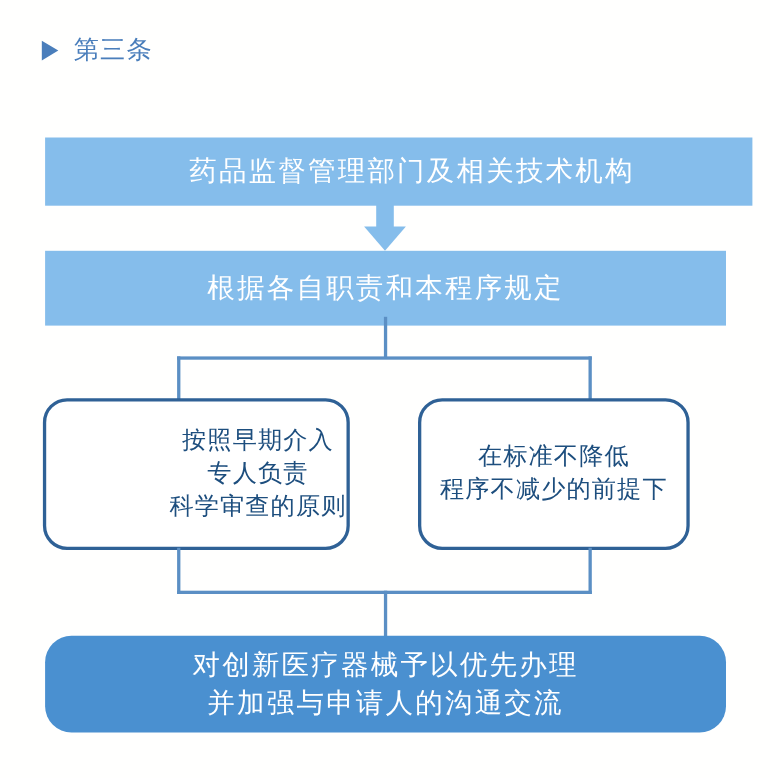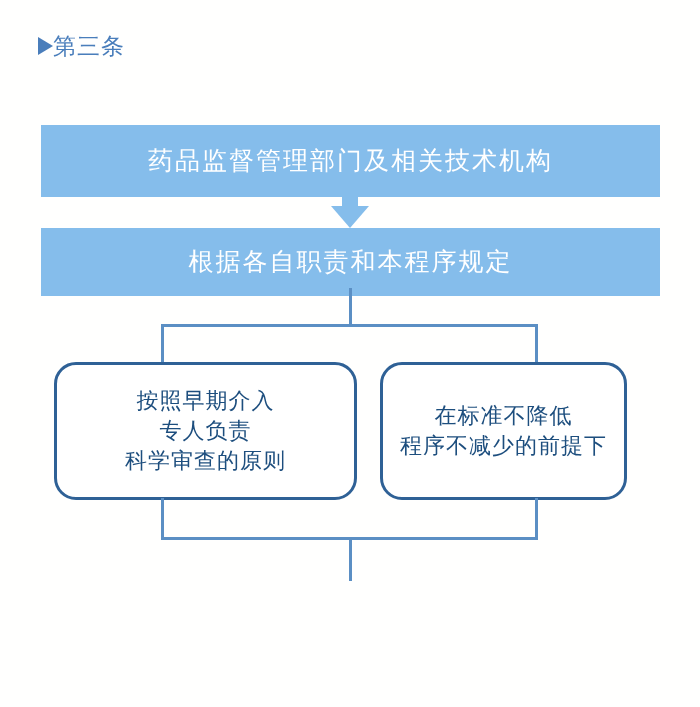--- a/index.html
+++ b/index.html
@@ -18,20 +18,21 @@
     overflow: hidden;
   }
 
   
   .header {
     position: absolute;
     left: 38px;
     top: 28px;
     display: flex;
     align-items: center;
+    gap: 14px;
     height: 36px;
   }
   .tri-icon {
     width: 0;
     height: 0;
     border-left: 15px solid #4a7ebb;
     border-top: 9px solid transparent;
     border-bottom: 9px solid transparent;
     display: block;
   }
@@ -53,21 +54,21 @@
     align-items: center;
     justify-content: center;
   }
   .bar-label {
     color: #ffffff;
     font-size: 25px;
     letter-spacing: 2px;
     line-height: 1.2;
     white-space: nowrap;
   }
-  #bar-1 { top: 125px; height: 72px; }
+  #bar-1 { top: 125px; height: 62px; padding-left: 24px; }
   #bar-2 { top: 228px; height: 68px; }
 
   
   .arrow-down {
     position: absolute;
     left: 331px;
     top: 185px;
     width: 38px;
     height: 43px;
   }
@@ -116,21 +117,21 @@
     top: 362px;
     height: 138px;
     border: 3px solid #2f6196;
     border-radius: 22px;
     background: #ffffff;
     display: flex;
     align-items: center;
     justify-content: center;
     box-sizing: border-box;
   }
-  #branch-left  { left: 54px;  width: 303px; }
+  #branch-left  { left: 39px;  width: 279px; justify-content: flex-end; }
   #branch-right { left: 380px; width: 247px; }
   .branch-text {
     color: #1d4e7e;
     font-size: 22px;
     line-height: 1.35;
     text-align: center;
     letter-spacing: 1px;
     white-space: pre-line;
   }
 
@@ -192,14 +193,18 @@
   <div class="branch-box" id="branch-right">
     <span class="branch-text">在标准不降低
 程序不减少的前提下</span>
   </div>
 
   <div class="line vline" id="merge-left"></div>
   <div class="line vline" id="merge-right"></div>
   <div class="line hline" id="merge-cross"></div>
   <div class="line vline" id="merge-stem"></div>
 
+  <div id="bottom-box">
+    <span class="bottom-text">对创新医疗器械予以优先办理
+并加强与申请人的沟通交流</span>
+  </div>
 
 </div>
 
 </body></html>

